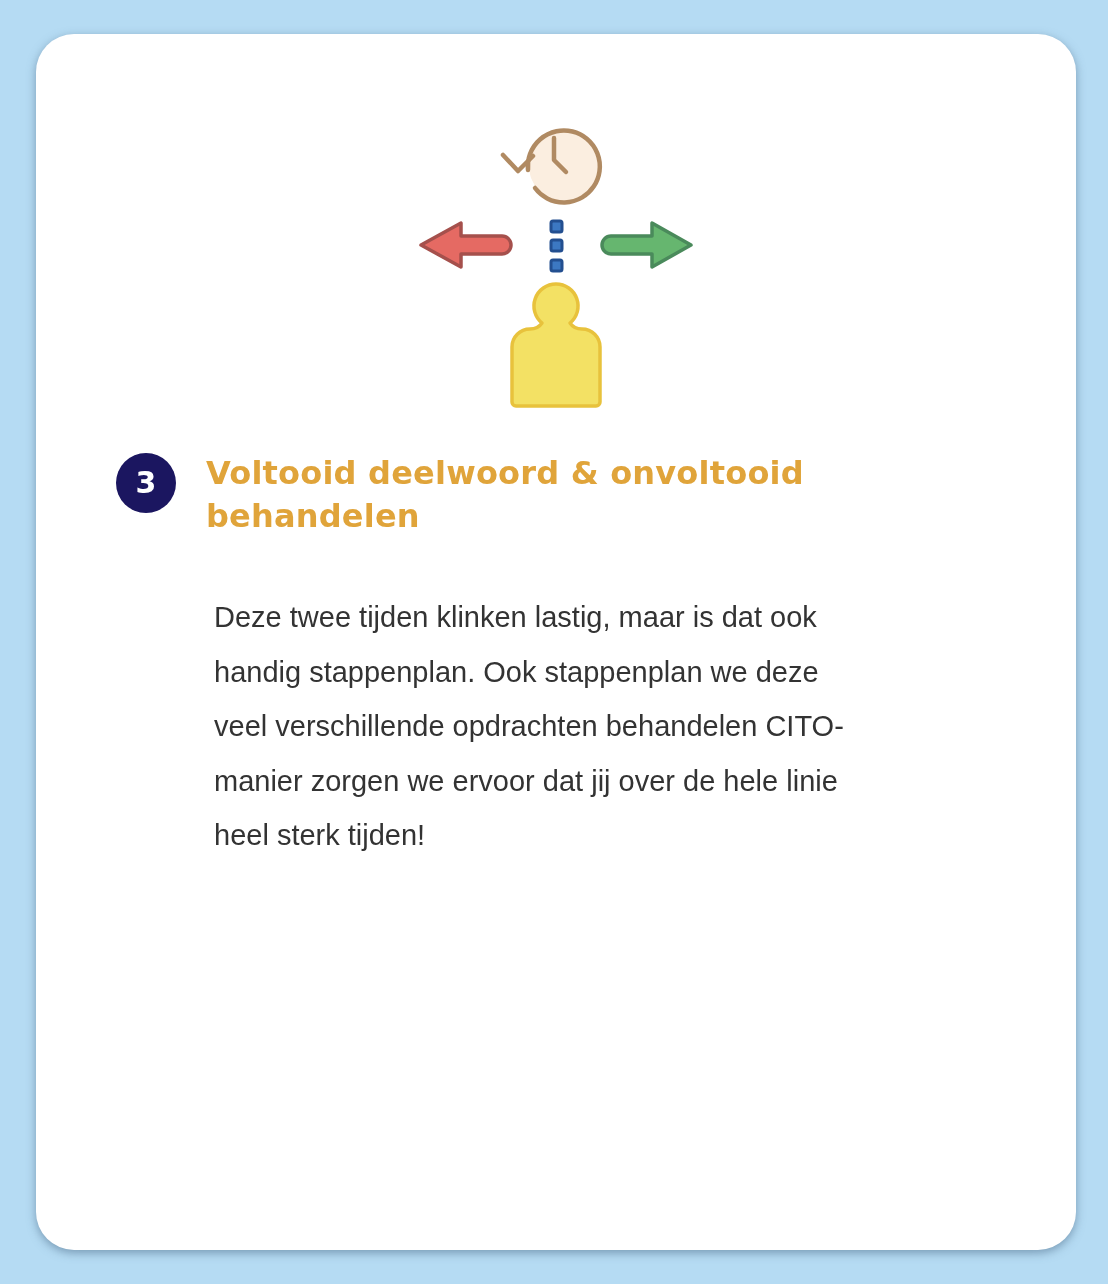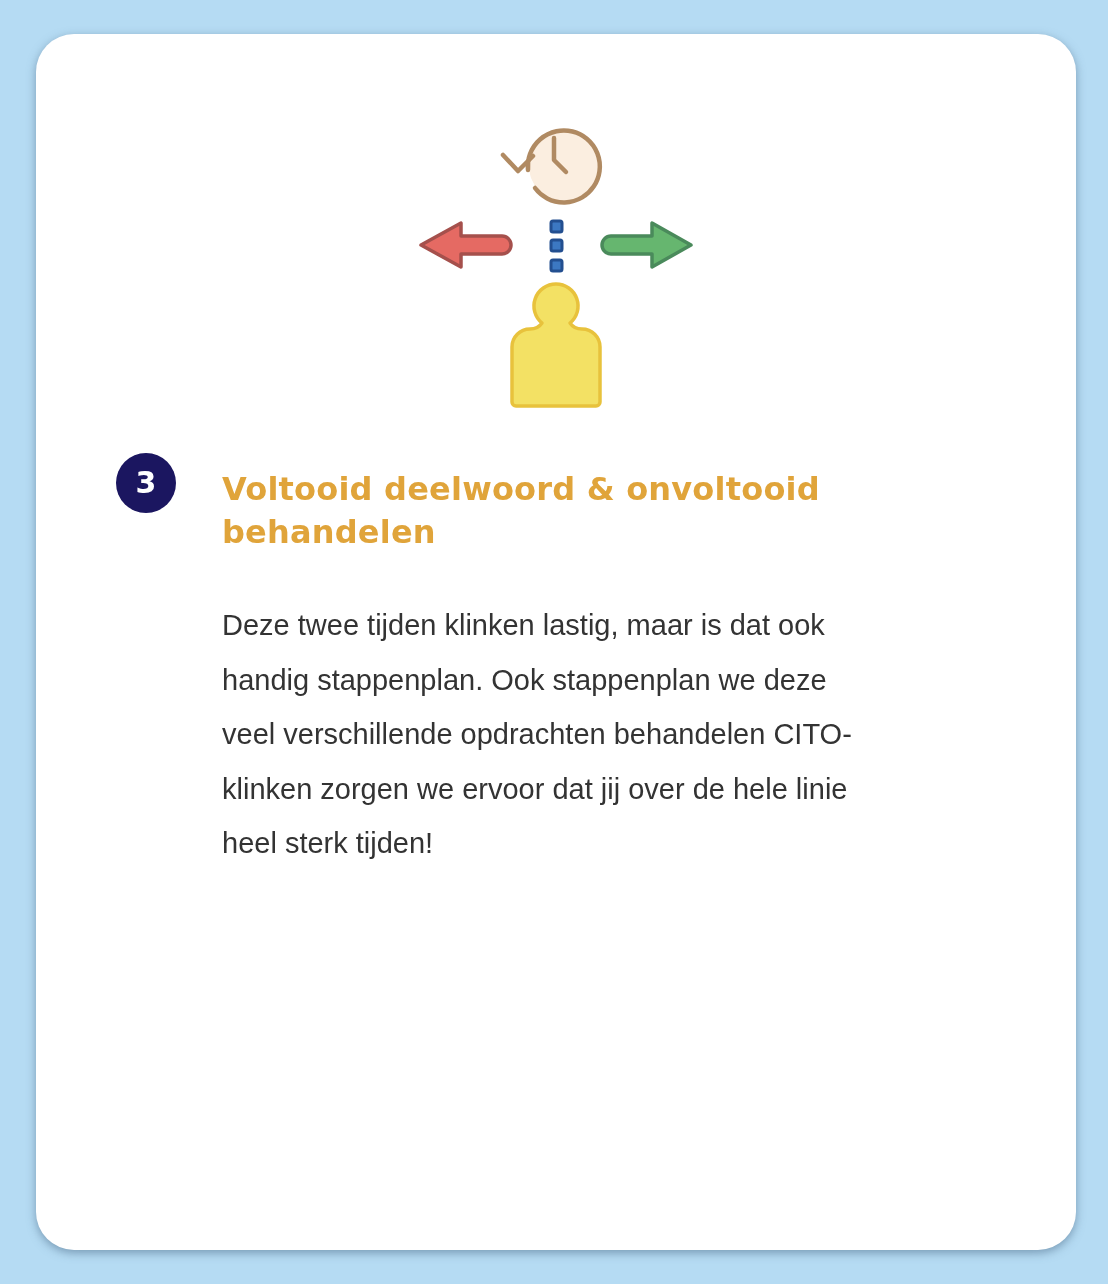--- a/index.html
+++ b/index.html
@@ -40,34 +40,34 @@
       font-weight: 900;
       font-size: 30px;
       line-height: 60px;
       text-align: center;
     }
     .title {
       position: absolute;
       left: 206px;
       top: 452px;
       width: 800px;
-      margin: 16px;
+      margin: 0;
       font-family: "DejaVu Sans", sans-serif;
       font-weight: bold;
       font-size: 32px;
       line-height: 43px;
       color: #e0a43a;
       letter-spacing: 0.2px;
     }
     .body-text {
       position: absolute;
       left: 206px;
       top: 582px;
       width: 800px;
-      margin: 16px;
+      margin: 8px;
       font-family: "Liberation Sans", sans-serif;
       font-size: 29px;
       line-height: 54.5px;
       color: #333333;
     }
     .body-text span { display: block; white-space: nowrap; }
   </style>
 </head>
 <body>
 
@@ -101,15 +101,15 @@
 
 <h2 class="title">
   <span style="display:block">Voltooid deelwoord &amp; onvoltooid</span>
   <span style="display:block">behandelen</span>
 </h2>
 
 <p class="body-text">
   <span>Deze twee tijden klinken lastig, maar is dat ook</span>
   <span>handig stappenplan. Ook stappenplan we deze</span>
   <span>veel verschillende opdrachten behandelen CITO-</span>
-  <span>klinken zorgen we ervoor dat jij over de hele linie</span>
+  <span>manier zorgen we ervoor dat jij over de hele linie</span>
   <span>heel sterk tijden!</span>
 </p>
 
 </body></html>

